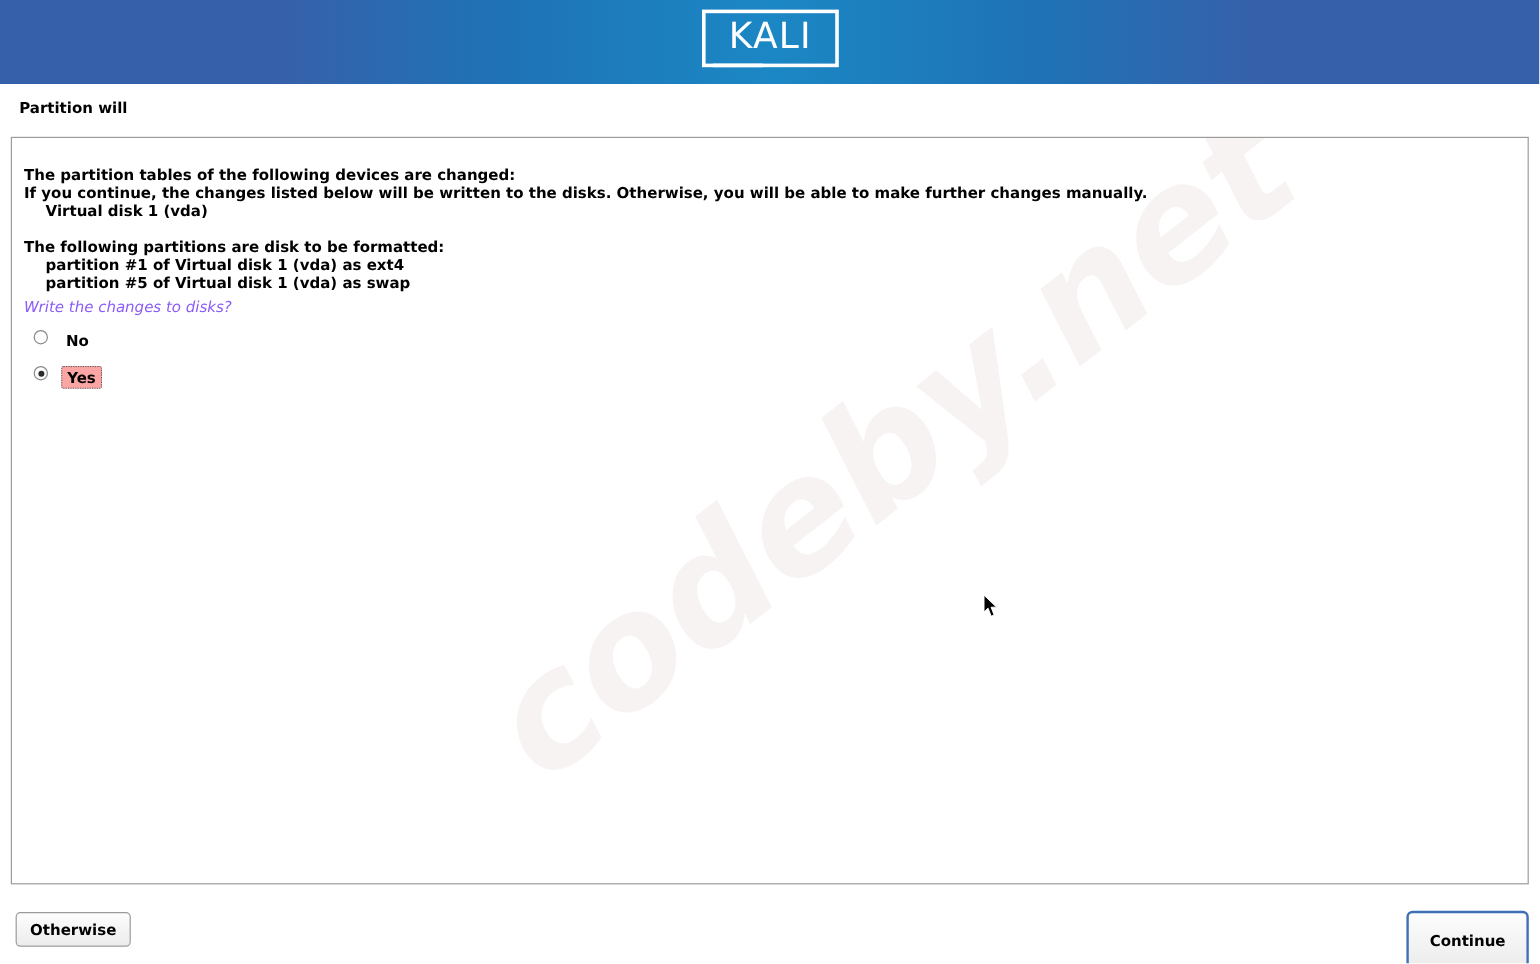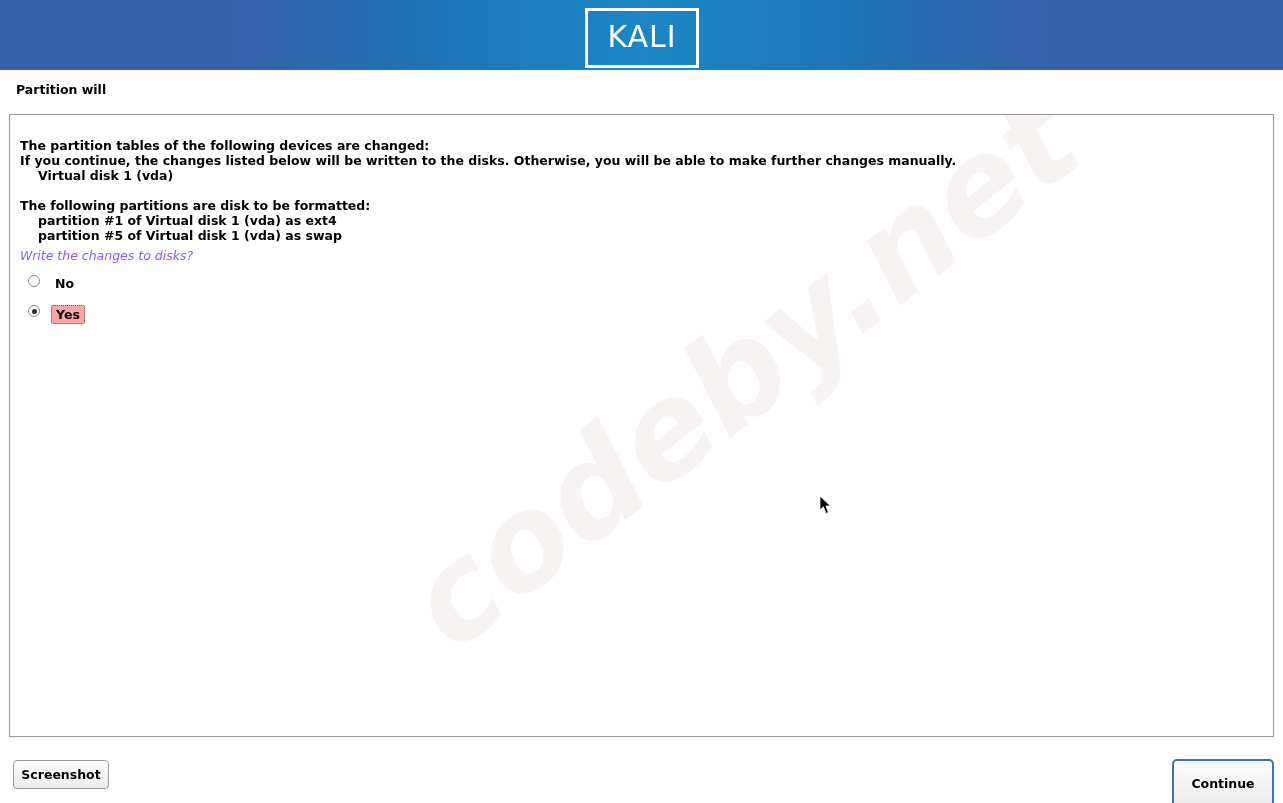--- a/index.html
+++ b/index.html
@@ -25,21 +25,21 @@
         #3760aa 0%, #3760aa 18%,
         #1f72b5 32%, #1b87c4 50%, #1f72b5 68%,
         #3760aa 82%, #3760aa 100%);
     overflow: hidden;
   }
   .kali-logo {
     position: absolute;
     left: 585px;
     top: 8px;
     width: 114px;
-    height: 60px;
+    height: 48px;
     border: 3px solid #ffffff;
     box-sizing: border-box;
     display: flex;
     align-items: center;
     justify-content: center;
   }
   .kali-logo span {
     color: #ffffff;
     font-size: 30px;
     letter-spacing: 1px;
@@ -232,20 +232,20 @@
       </div>
 
       <div class="radio-row second">
         <span class="radio checked"></span>
         <span class="radio-label focused">Yes</span>
       </div>
 
     </div>
   </div>
 
-  <div class="btn" id="screenshot-btn">Screenshot</div>
+  <div class="btn" id="screenshot-btn">Otherwise</div>
   <div class="btn" id="continue-btn">Continue</div>
 
   <svg class="cursor" viewBox="0 0 12 19">
     <polygon points="0,0 0,14 3.4,10.8 6,17.5 8.4,16.4 5.9,10 10.5,10" fill="#000000" stroke="#ffffff" stroke-width="0.8"></polygon>
   </svg>
 
 </div>
 
 </body></html>

